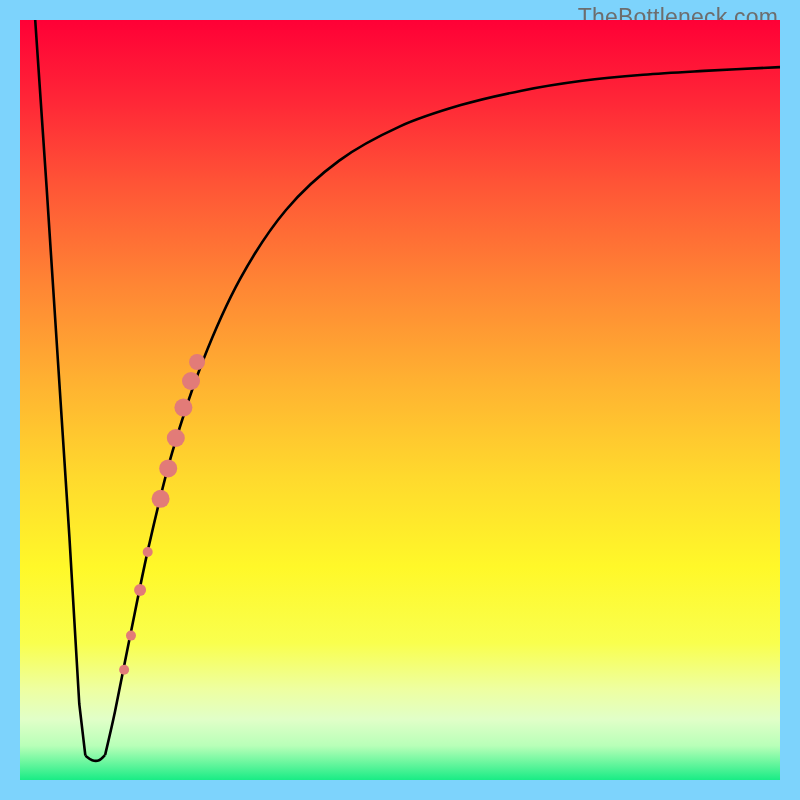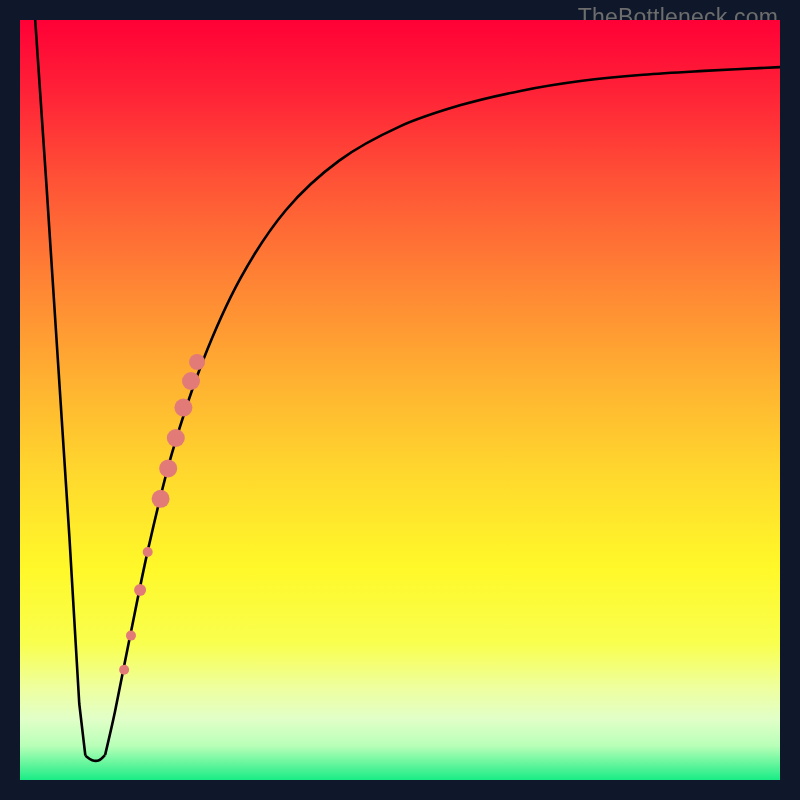--- a/index.html
+++ b/index.html
@@ -10,21 +10,21 @@
     background: #000000;
     overflow: hidden;
     font-family: Arial, Helvetica, sans-serif;
   }
   .frame {
     position: absolute;
     left: 0;
     top: 0;
     width: 800px;
     height: 800px;
-    background: #0f172a;
+    background: #7dd3fc;
   }
   .plot-area {
     position: absolute;
     left: 20px;
     top: 20px;
     width: 760px;
     height: 760px;
   }
   .watermark {
     position: absolute;

